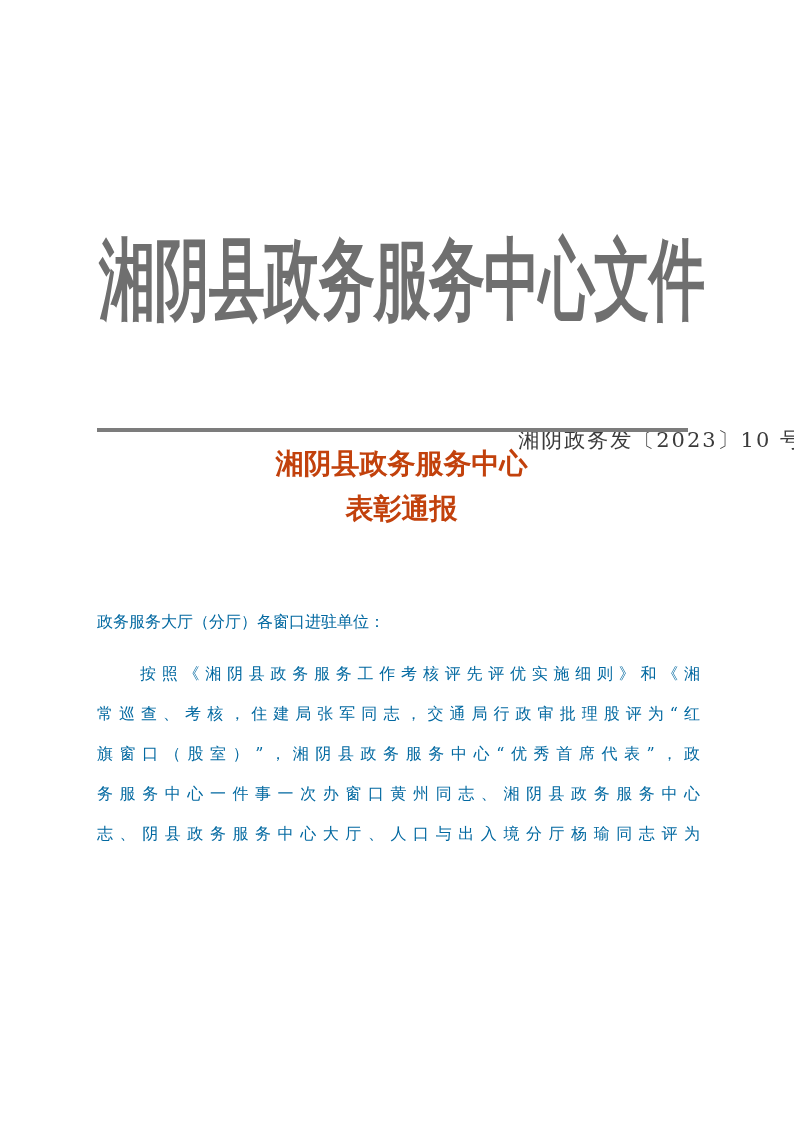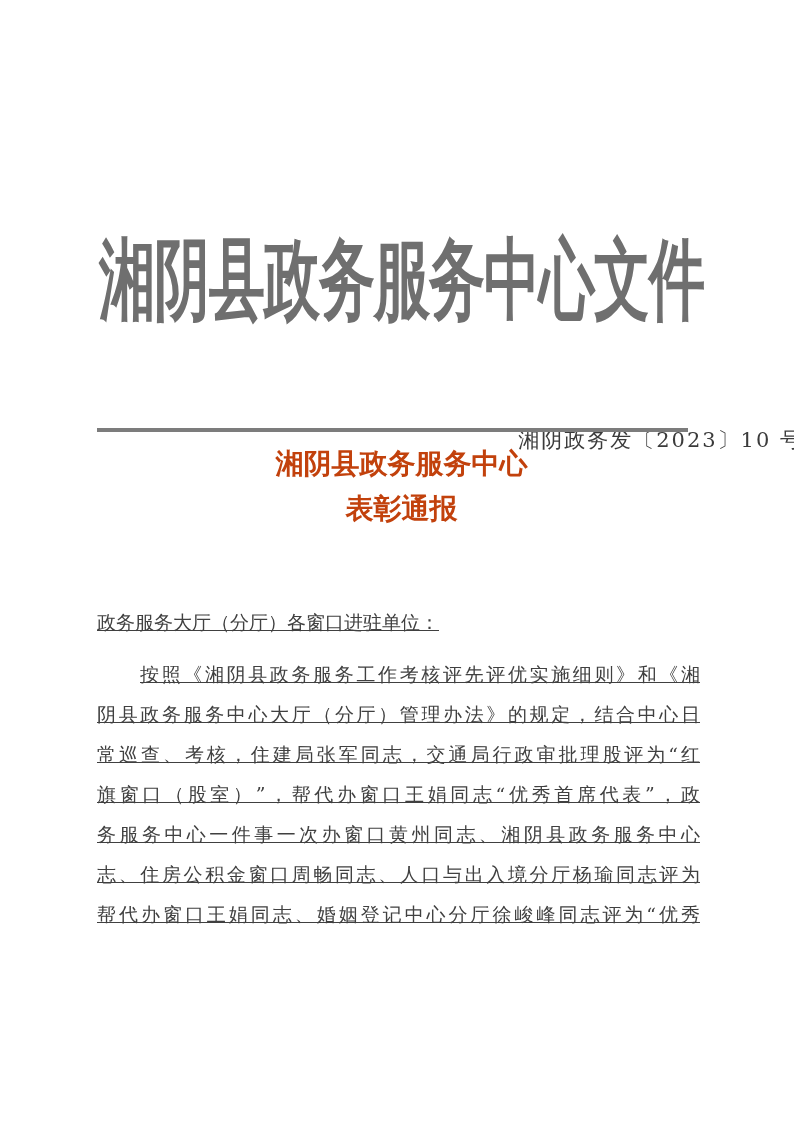--- a/index.html
+++ b/index.html
@@ -60,24 +60,23 @@
     font-size: 28px;
     font-weight: bold;
     line-height: 45px;
     color: #c2410c;
   }
   .body-block {
     position: absolute;
     top: 602px;
     left: 97px;
     width: 603px;
-    font-size: 19px;
+    font-size: 16px;
     line-height: 40px;
-    color: #404040;
-    text-decoration: underline;
+    color: #0369a1;
   }
   .line { text-align: justify; }
   .line.jfull { text-align-last: justify; }
   .line.indent { text-indent: 43px; margin-top: 12px; }
 </style>
 </head>
 <body>
 
 <div class="page">
 
@@ -90,21 +89,19 @@
   <div class="divider"></div>
 
   <div class="title-block">
     <div class="title-line">湘阴县政务服务中心</div>
     <div class="title-line">表彰通报</div>
   </div>
 
   <div class="body-block">
     <div class="line">政务服务大厅（分厅）各窗口进驻单位：</div>
     <div class="line jfull indent">按照《湘阴县政务服务工作考核评先评优实施细则》和《湘</div>
-    <div class="line jfull">阴县政务服务中心大厅（分厅）管理办法》的规定，结合中心日</div>
     <div class="line jfull">常巡查、考核，住建局张军同志，交通局行政审批理股评为“红</div>
-    <div class="line jfull">旗窗口（股室）”，帮代办窗口王娟同志“优秀首席代表”，政</div>
+    <div class="line jfull">旗窗口（股室）”，湘阴县政务服务中心“优秀首席代表”，政</div>
     <div class="line jfull">务服务中心一件事一次办窗口黄州同志、湘阴县政务服务中心</div>
-    <div class="line jfull">志、住房公积金窗口周畅同志、人口与出入境分厅杨瑜同志评为</div>
-    <div class="line jfull">帮代办窗口王娟同志、婚姻登记中心分厅徐峻峰同志评为“优秀</div>
+    <div class="line jfull">志、阴县政务服务中心大厅、人口与出入境分厅杨瑜同志评为</div>
   </div>
 
 </div>
 
 </body></html>

